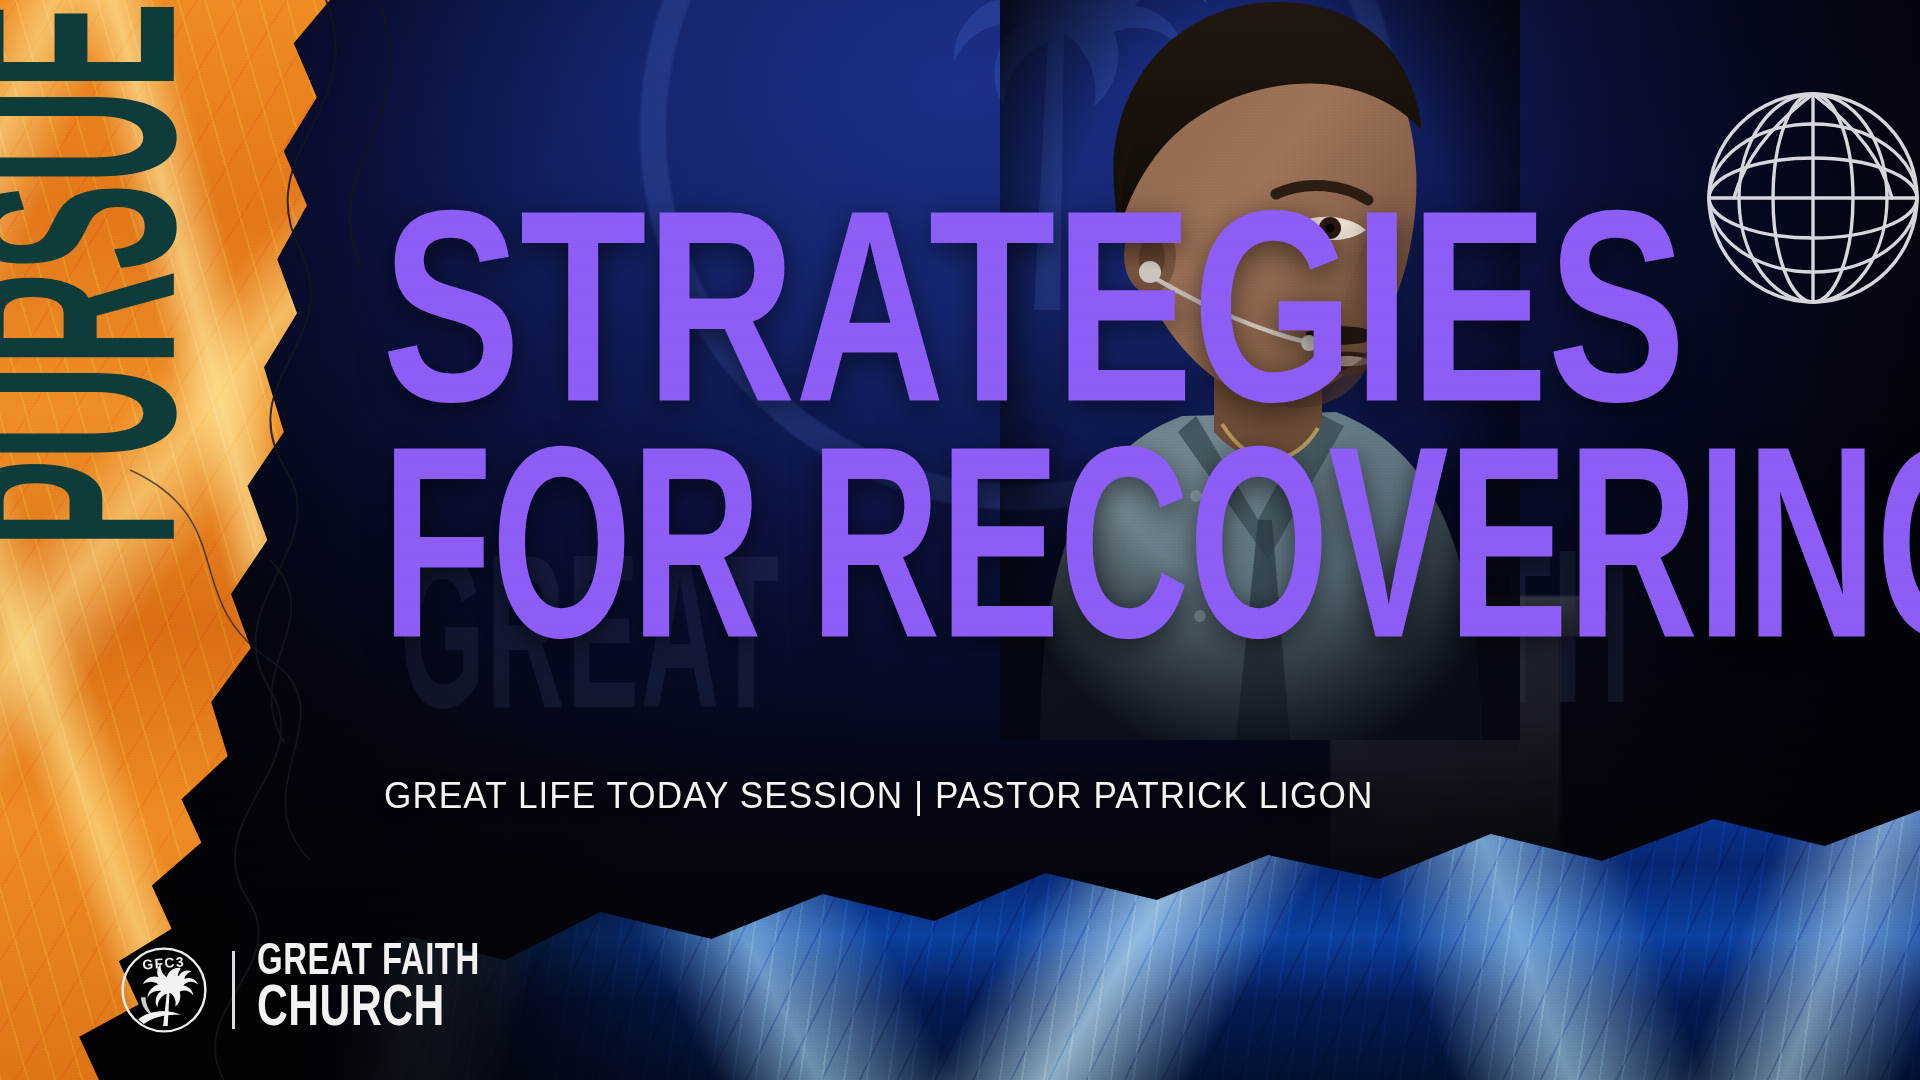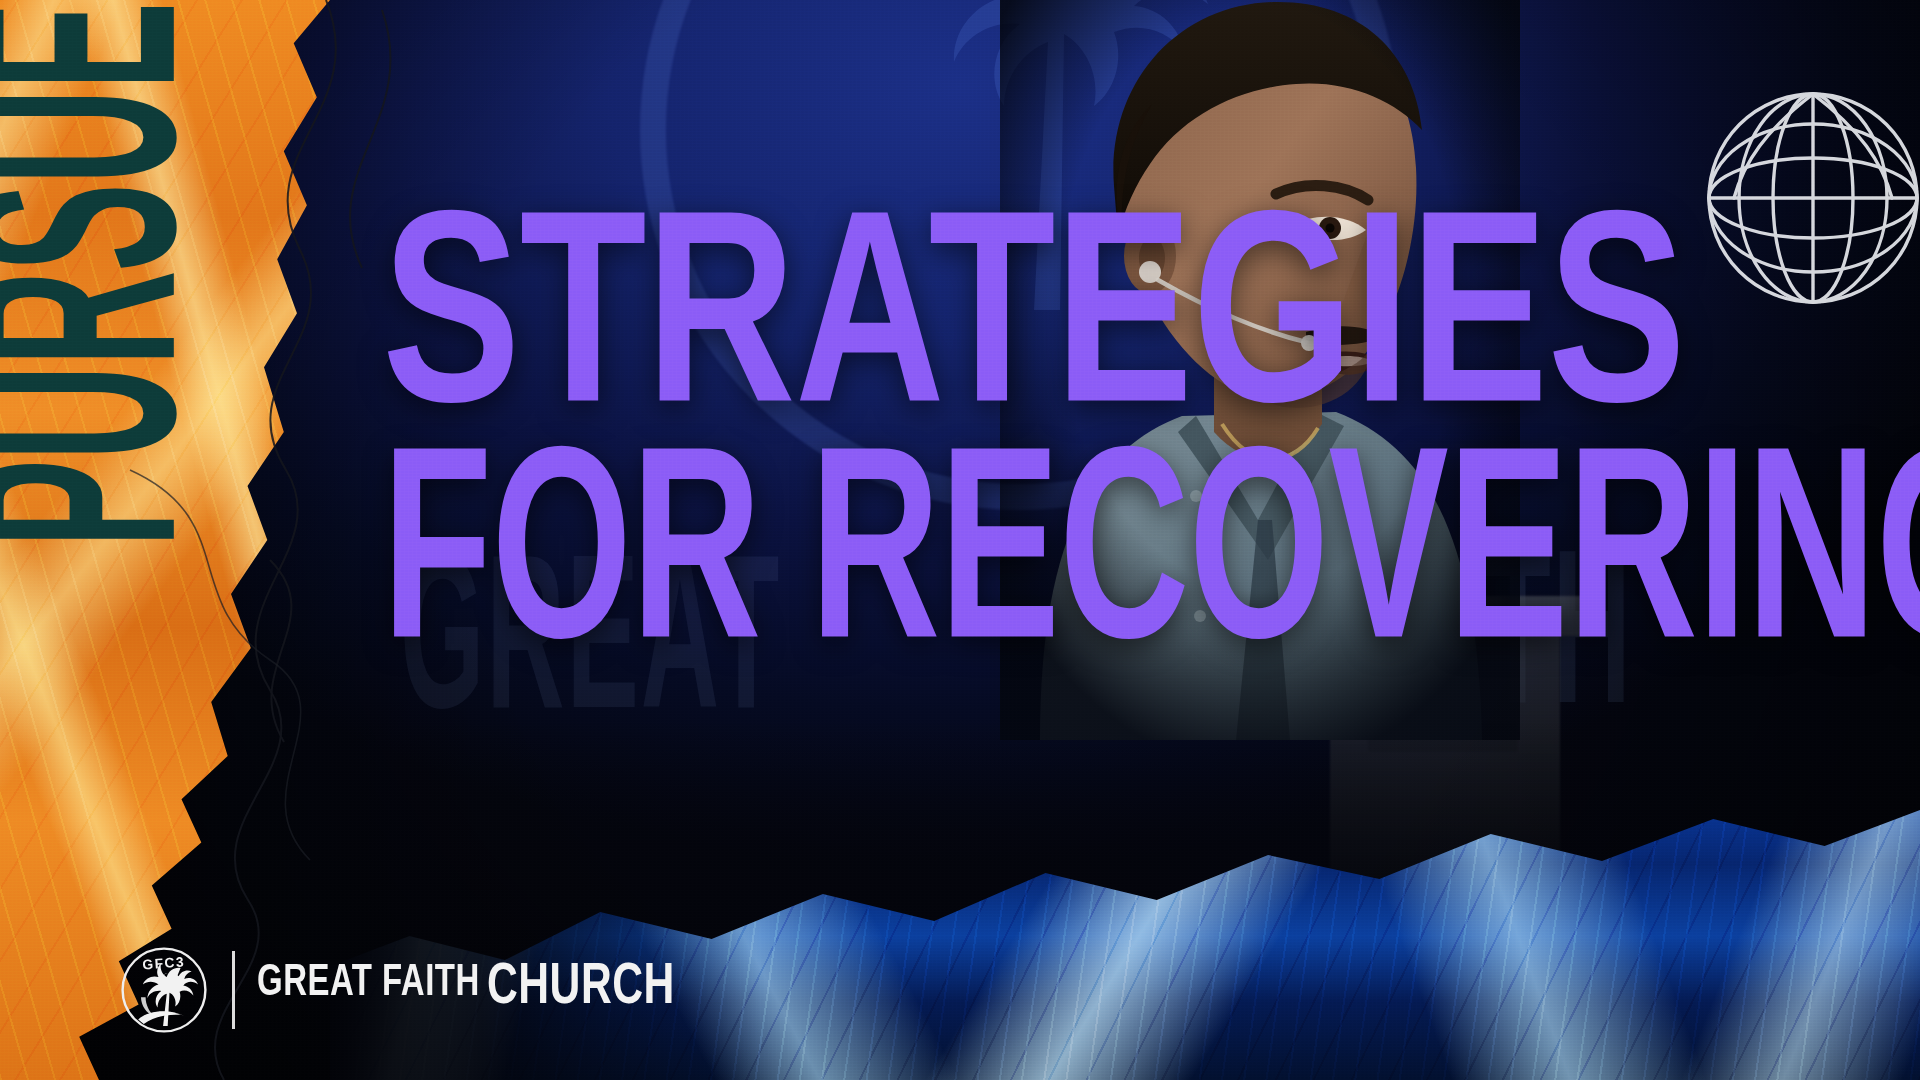--- a/index.html
+++ b/index.html
@@ -197,21 +197,21 @@
   .subhead span{display:inline-block;transform:scaleX(.95);transform-origin:left;}
 
   
   .logo-lockup{
     position:absolute;left:118px;top:944px;
     display:flex;align-items:center;gap:22px;
   }
   .logo-mark{width:92px;height:92px;flex:0 0 92px;}
   .logo-mark svg{width:100%;height:100%;}
   .logo-div{width:3px;height:78px;background:#e9e9e9;opacity:.95;}
-  .logo-words{display:flex;flex-direction:row;justify-content:flex-start;}
+  .logo-words{display:flex;flex-direction:column;justify-content:flex-start;}
   .logo-words b{
     color:#f2f2f2;font-weight:700;display:block;
     font-family:"Liberation Sans", sans-serif;
     letter-spacing:.5px;line-height:1;
   }
   .lw1{font-size:34px;transform:scaleY(1.32) scaleX(.97);transform-origin:left bottom;margin-bottom:9px;}
   .lw2{font-size:44px;transform:scaleY(1.32) scaleX(.97);transform-origin:left bottom;}
 
   
   .grain{
@@ -366,20 +366,23 @@
 
   <div class="headline">
     <span class="ln ln1">
       <i>STRATEGIES</i>
     </span>
     <span class="ln ln2">
       <i>FOR RECOVERING ALL</i>
     </span>
   </div>
 
+  <div class="subhead">
+    <span>GREAT LIFE TODAY SESSION | PASTOR PATRICK LIGON</span>
+  </div>
 
   <div class="logo-lockup">
     <div class="logo-mark">
       <svg viewBox="0 0 100 100" aria-hidden="true">
         <circle cx="50" cy="50" r="45" fill="none" stroke="#eeeeee" stroke-width="2.6"></circle>
         <g fill="#f2f2f2">
 
           <text x="50" y="26" font-family="Liberation Sans, sans-serif" font-size="15" font-weight="700" text-anchor="middle" transform="rotate(-4 50 26)" letter-spacing="1.6">GFC3</text>
 
           <path d="M64 36c-3-5-11-6-15-2 5-4 13-4 17 1 2-5 9-8 14-5-4 1-7 4-8 8 6-3 13 0 15 6-5-4-12-4-16 1 6 1 10 5 11 11-4-5-10-7-15-4 2 6 0 13-5 16 2-6-1-13-6-15l-2 36h-5l4-35c-6 2-10 8-10 15-4-6-2-14 4-18-6-1-13 2-15 8 0-7 5-13 12-15-5-4-12-4-17 0 3-7 10-10 17-8-3-5-1-12 3-15-2 6 1 12 6 15 2-7 8-11 15-10z"></path>

